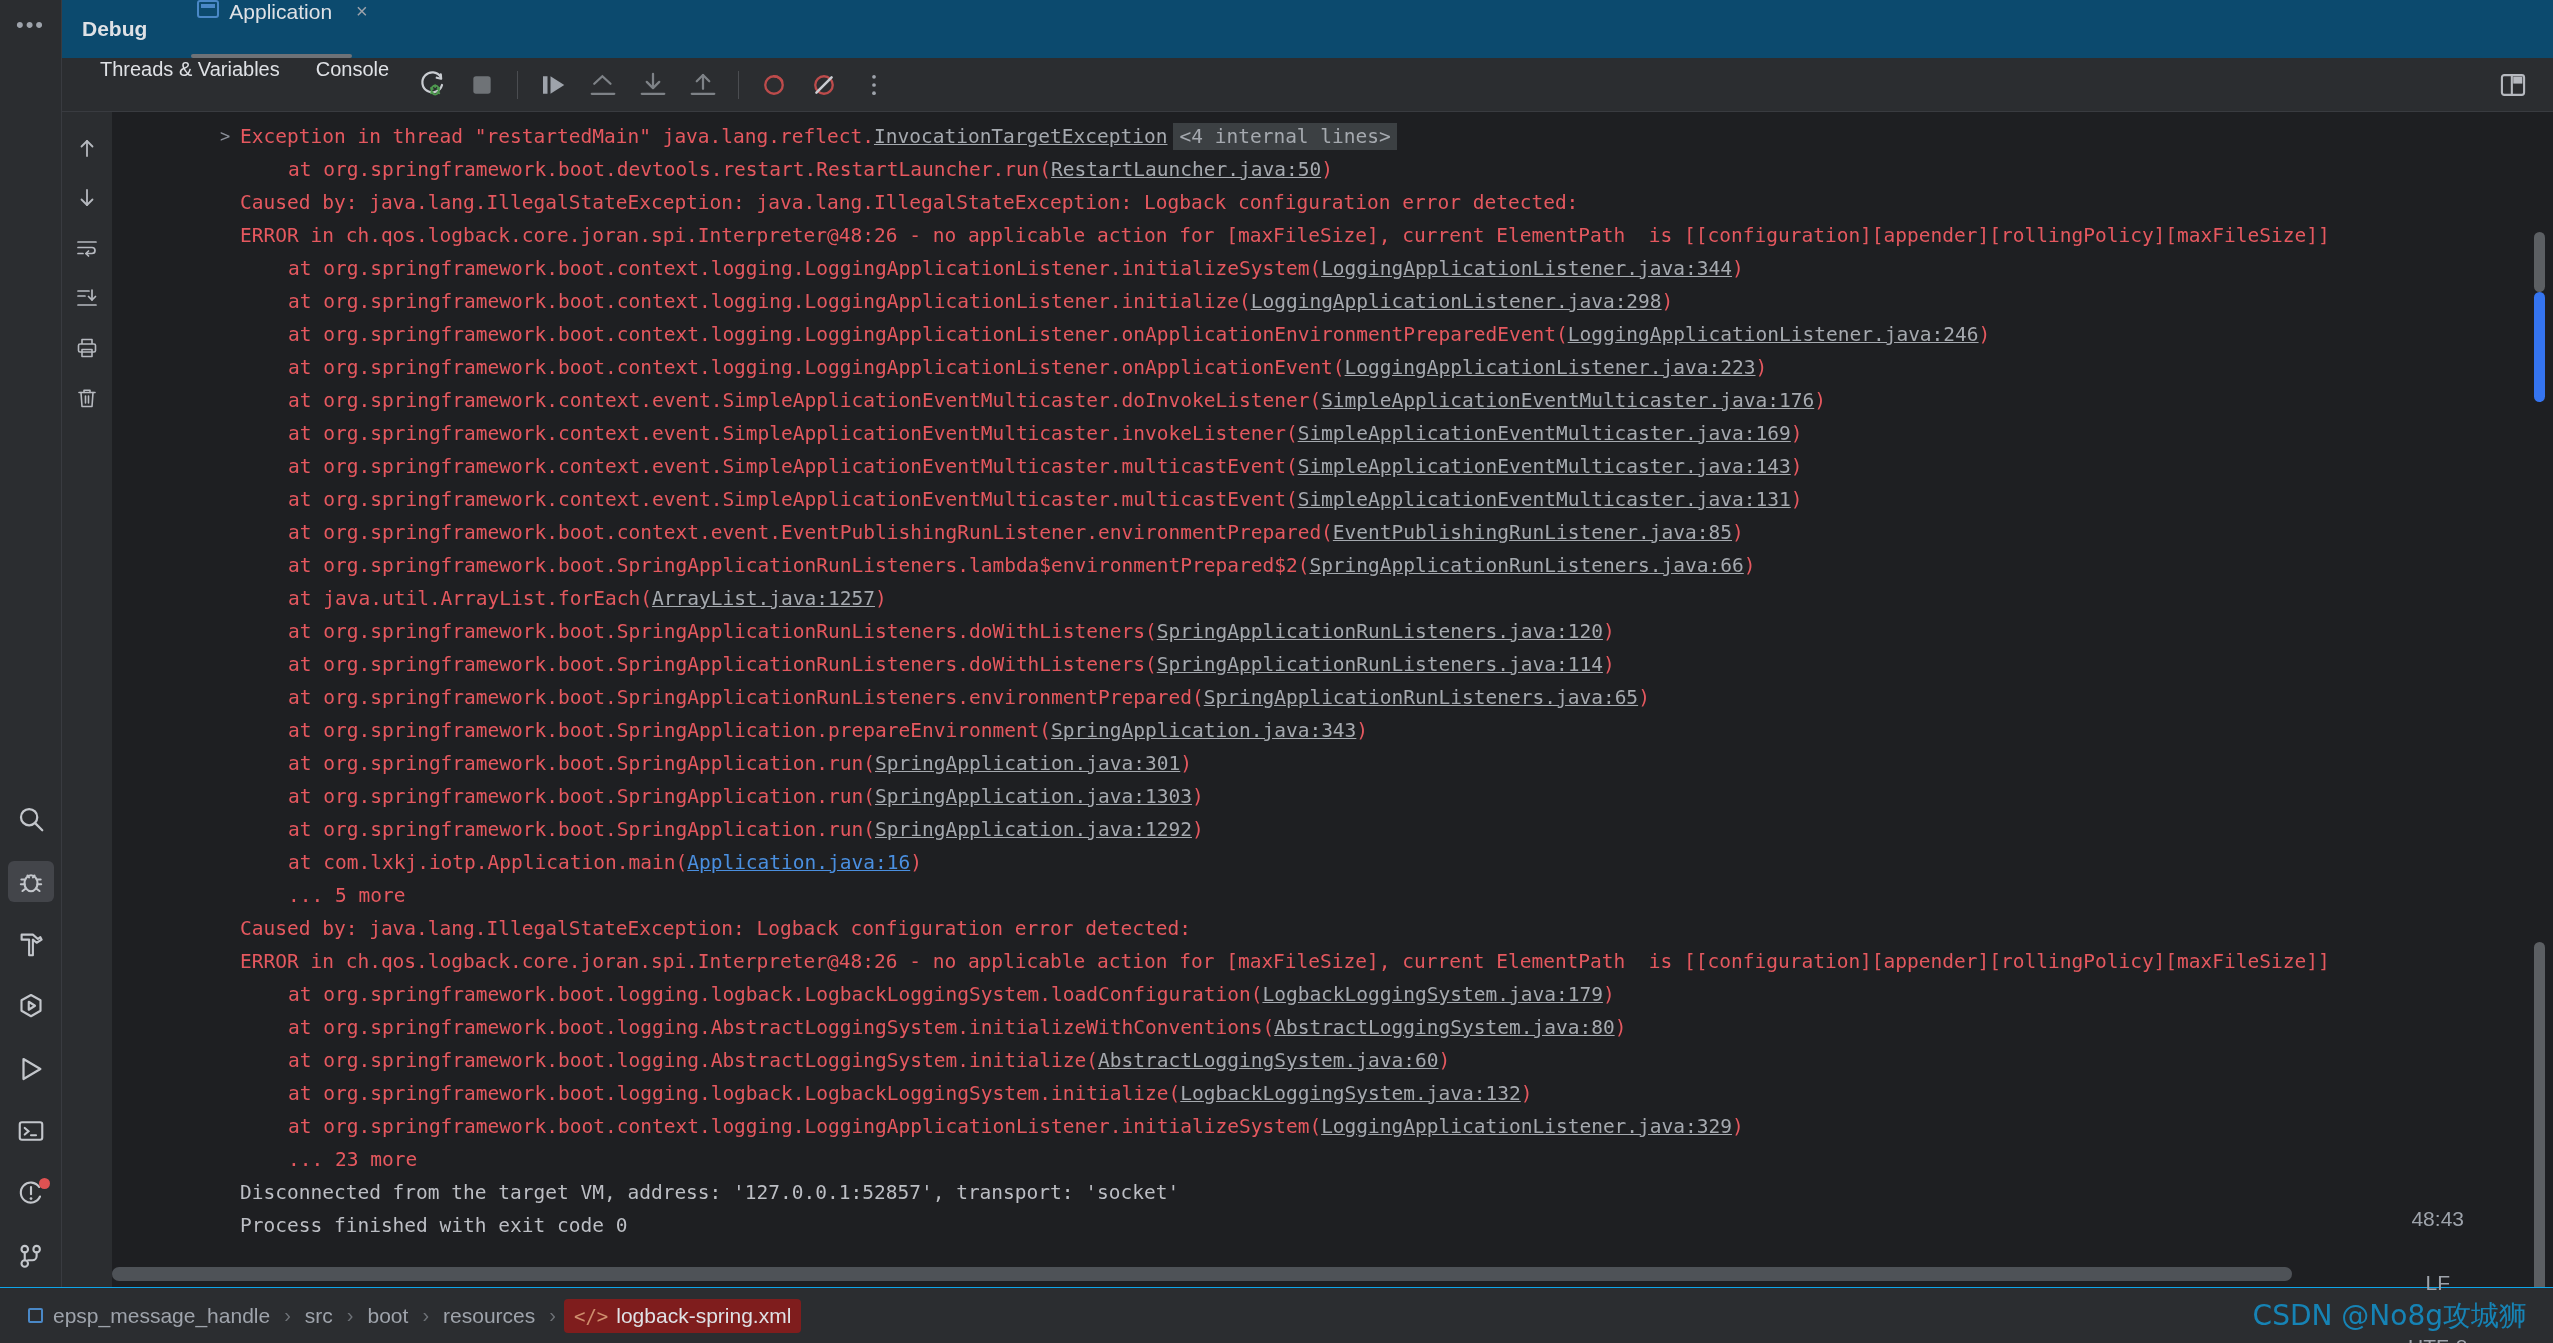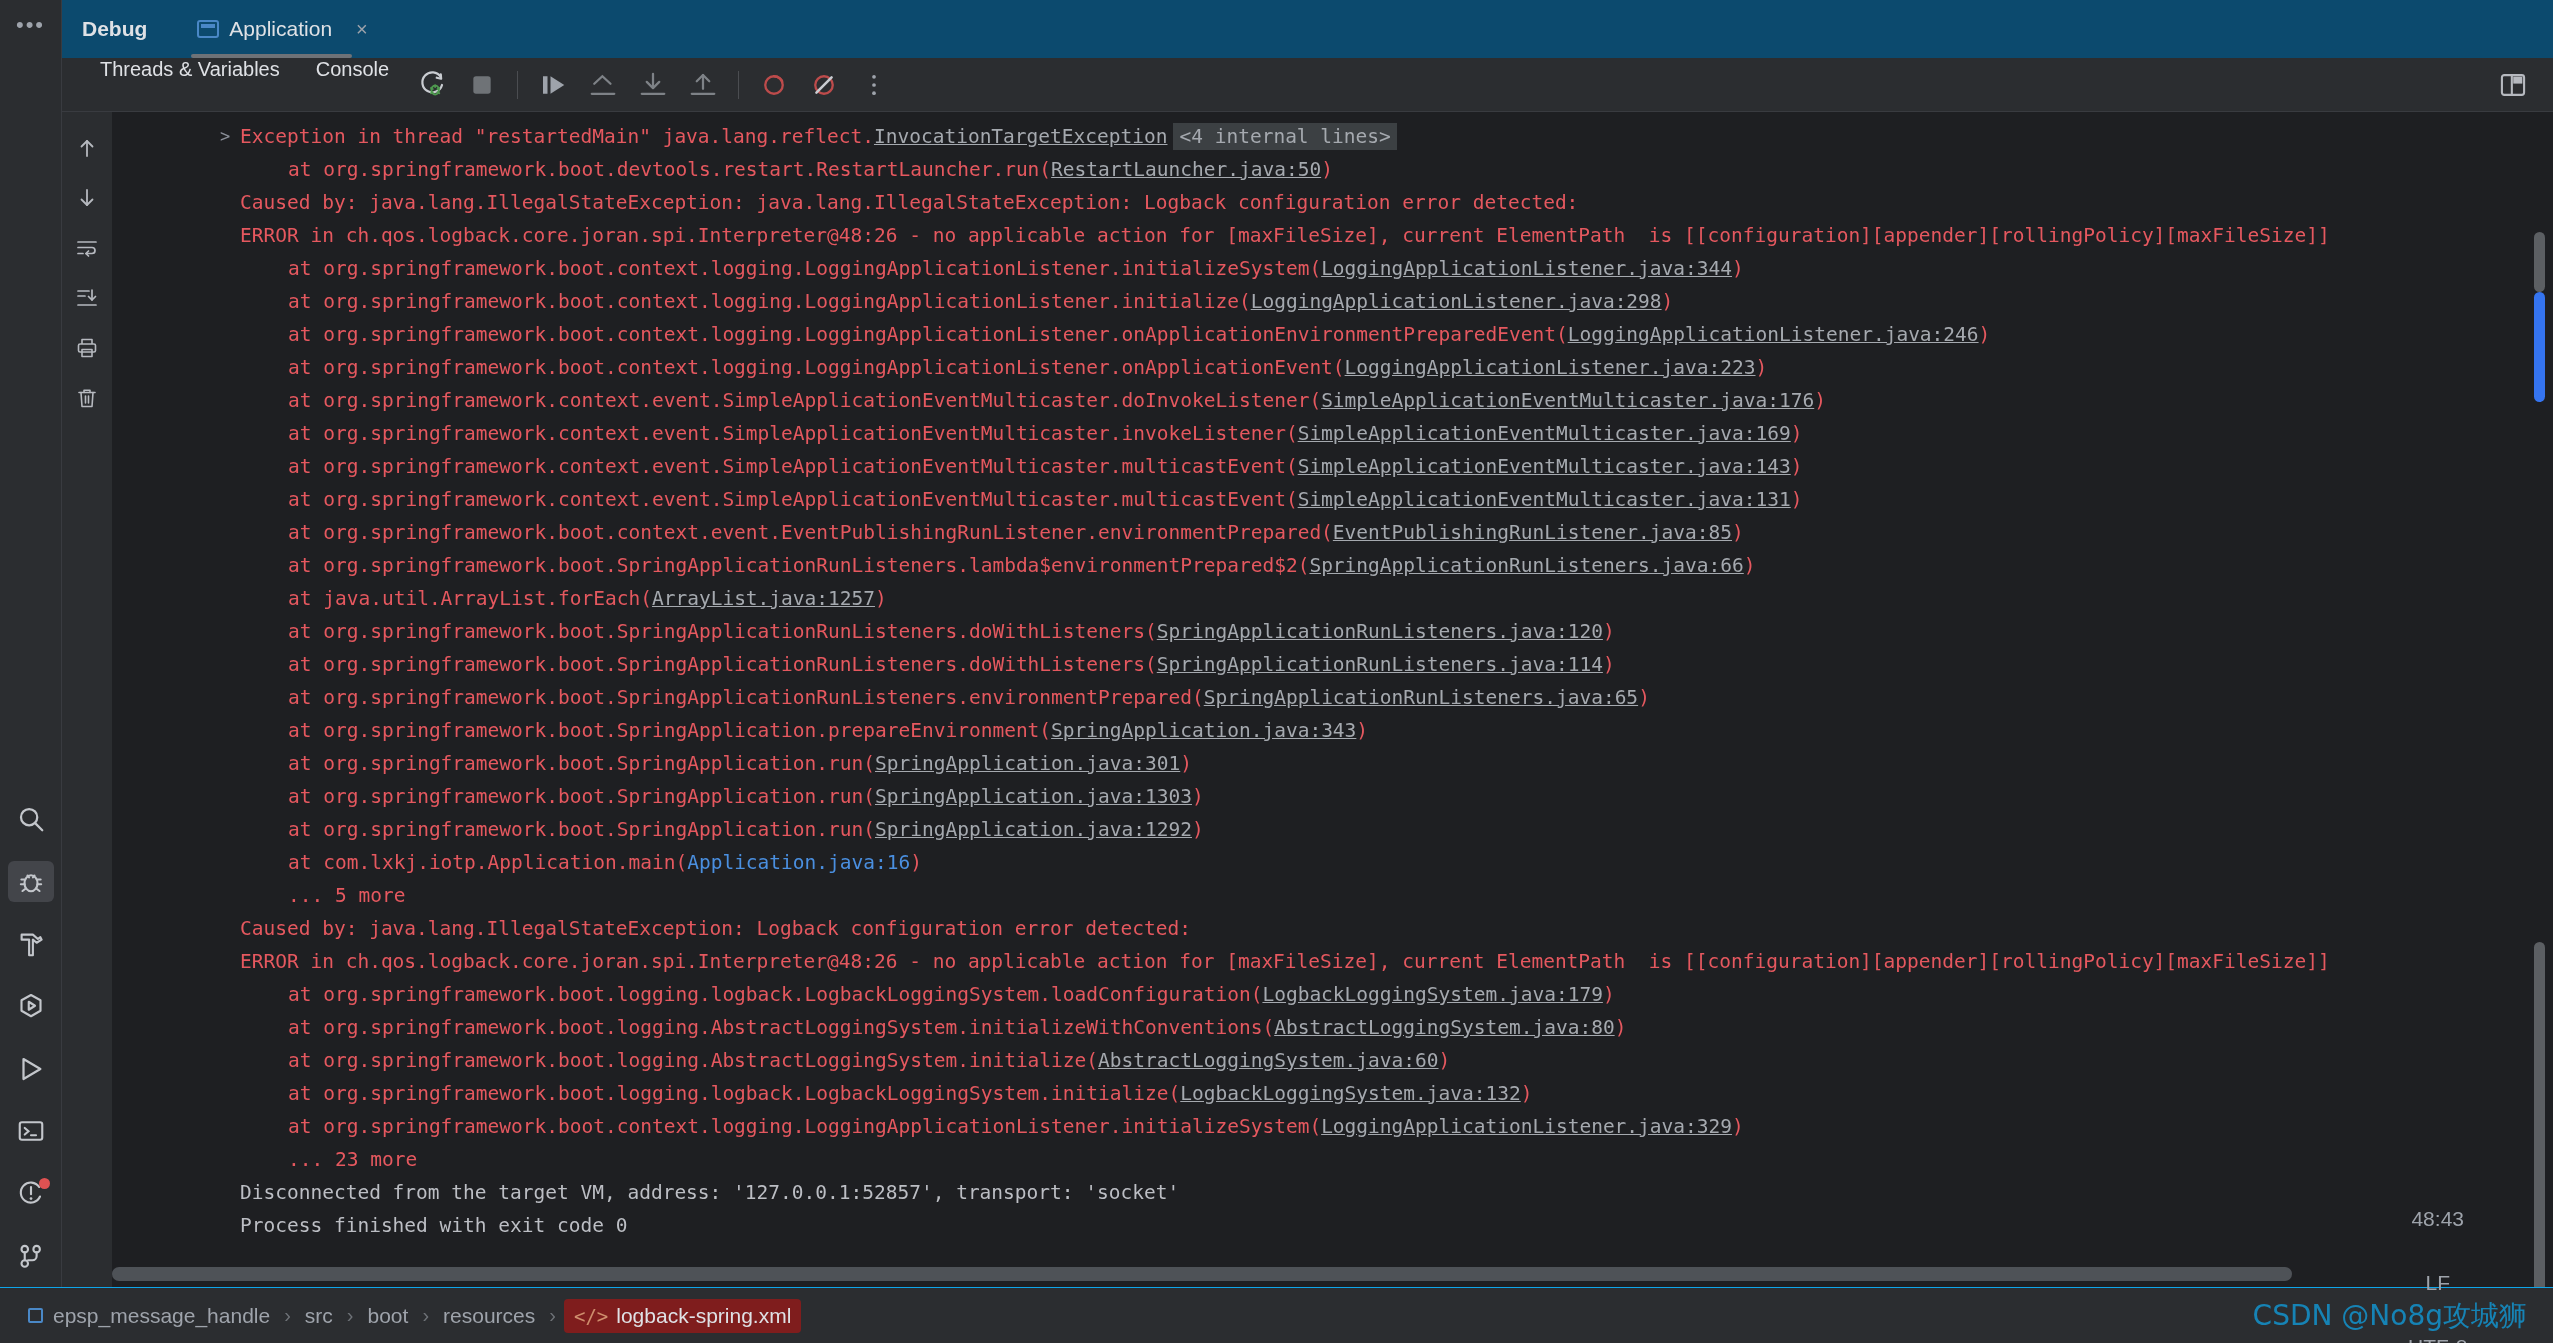--- a/index.html
+++ b/index.html
@@ -33,21 +33,21 @@
     display: flex; align-items: center;
     background: #0c4a6e;
     padding-left: 20px;
     position: relative;
   }
   .dbg-title {
     color: #dfe1e5; font-size: 21px; font-weight: bold;
     margin-right: 36px;
   }
   .tab-app {
-    display: flex; align-items: center; gap: 10px;
+    display: flex; gap: 10px;
     height: 58px; padding: 0 14px;
     position: relative;
   }
   .tab-app .tablabel { color: #dfe1e5; font-size: 21px; }
   .tab-underline {
     position: absolute; left: 8px; right: 30px; bottom: 0;
     height: 4px; background: #6e7277; border-radius: 2px;
   }
   .tab-close { color: #9ea3ab; font-size: 20px; margin-left: 14px; cursor: pointer; }
   .app-ico { width: 22px; height: 18px; border: 2px solid #4a88c7; border-radius: 3px; position: relative; }
@@ -120,21 +120,21 @@
     font-size: 19.5px;
     line-height: 33px;
     white-space: pre;
     overflow: hidden;
   }
   .ln { padding-left: 128px; position: relative; }
   .ln.ind1 { padding-left: 176px; }
   .err { color: #e5585f; }
   .plain { color: #bcbec4; }
   .lnk { color: #a5a9af; text-decoration: underline; }
-  .lnk-blue { color: #4a8fe0; }
+  .lnk-blue { color: #4a8fe0; text-decoration: underline; }
   .fold {
     background: #3c4043; color: #a5a9af;
     padding: 2px 6px; margin-left: 6px;
   }
   .chev {
     position: absolute; left: 108px; color: #8a8f98; font-size: 17px;
   }
 
   
   .v-scroll-track {

